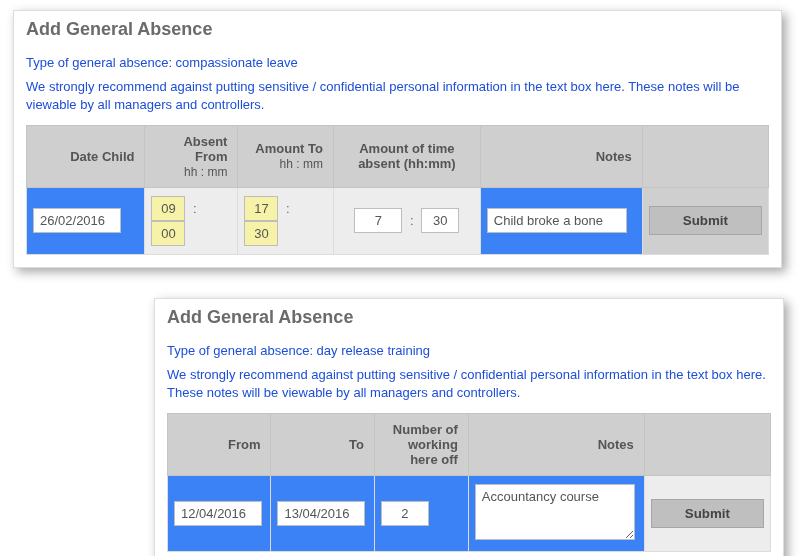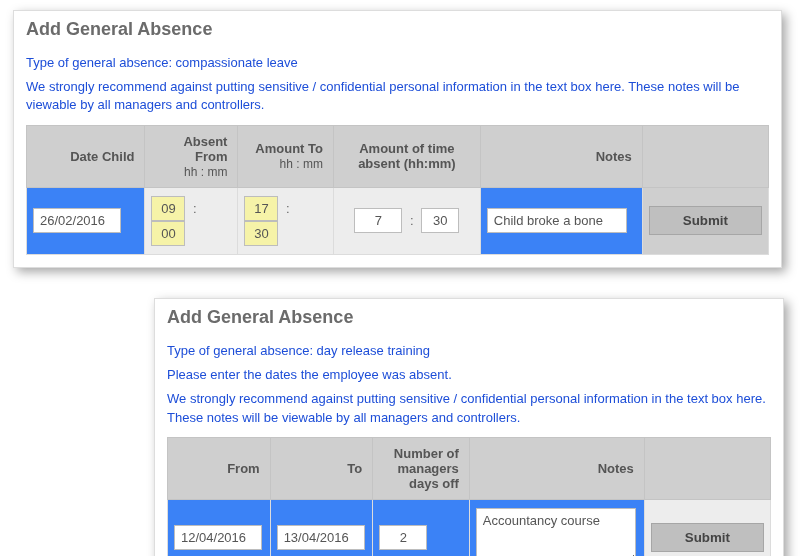--- a/index.html
+++ b/index.html
@@ -74,28 +74,27 @@
         <button class="submit">Submit</button>
       </td>
     </tr>
   </tbody>
     </table>
 </div>
 
 <div class="panel" style="left:154px;top:298px;width:630px">
   <h1>Add General Absence</h1>
   <p>Type of general absence: day release training</p>
-  <p>Please enter the dates the employee was absent.</p>
   <p>We strongly recommend against putting sensitive / confidential personal information in the text box here. These notes will be viewable by all managers and controllers.</p>
   <table>
     <tbody>
         <tr>
       <th style="width:95px">From</th>
       <th style="width:95px">To</th>
-      <th style="width:190px">Number of managers days off</th>
+      <th style="width:190px">Number of working here off</th>
       <th style="width:170px">Notes</th>
       <th style="width:85px"></th>
     </tr>
     <tr>
       <td class="white">
         <input type="text" class="date" value="12/04/2016" style="">
       </td>
       <td class="white">
         <input type="text" class="date" value="13/04/2016" style="">
       </td>

